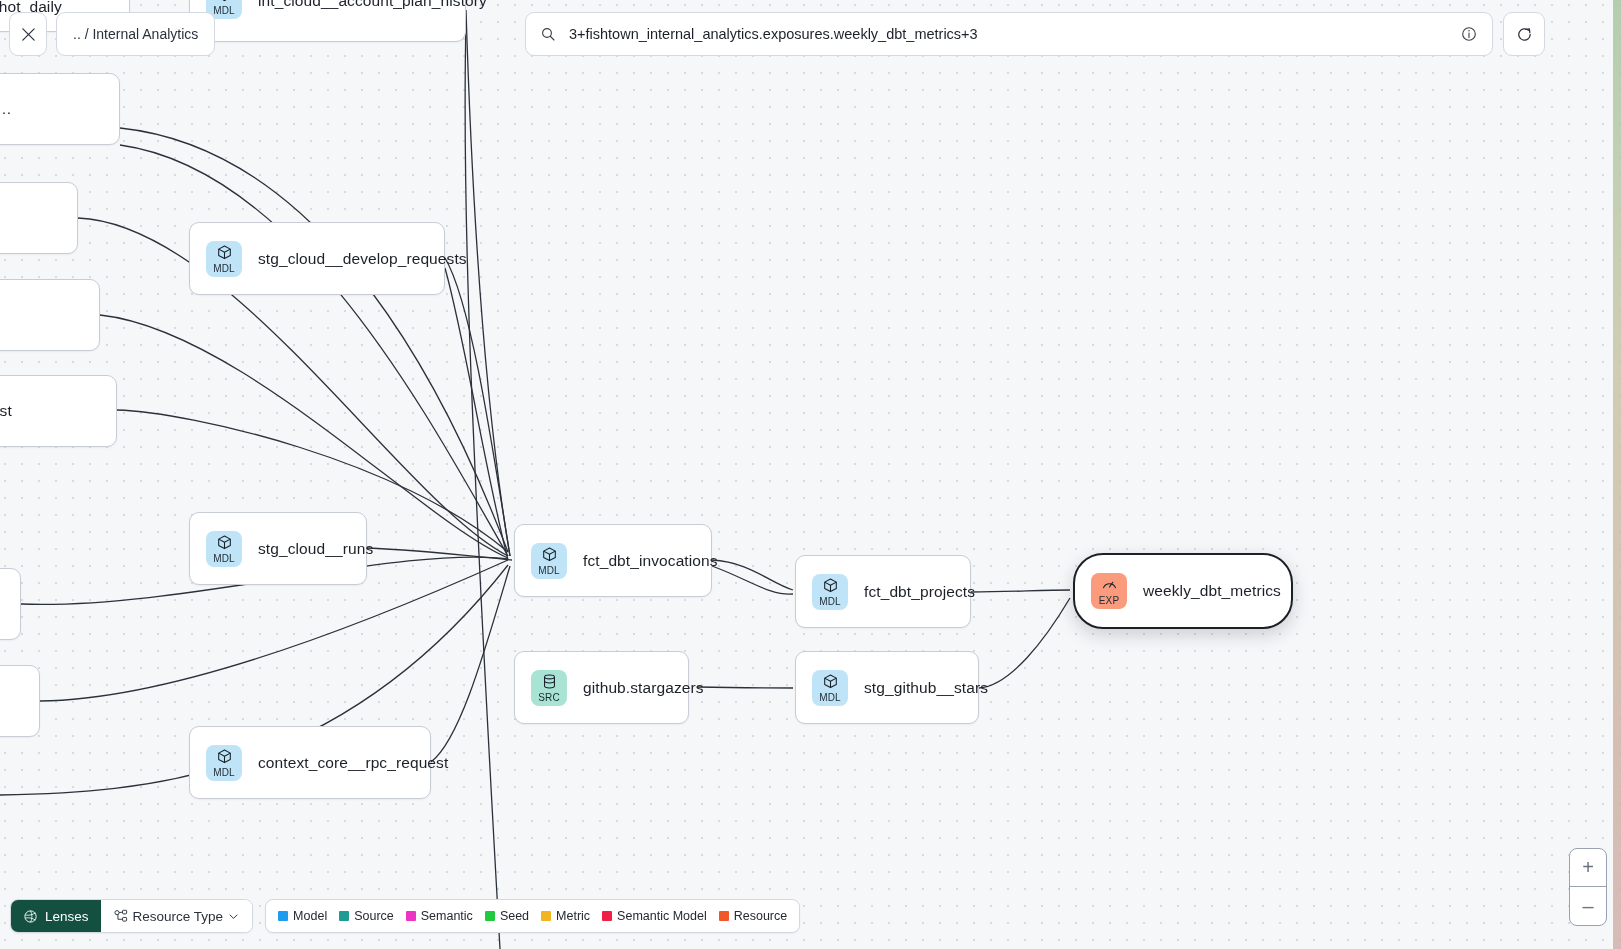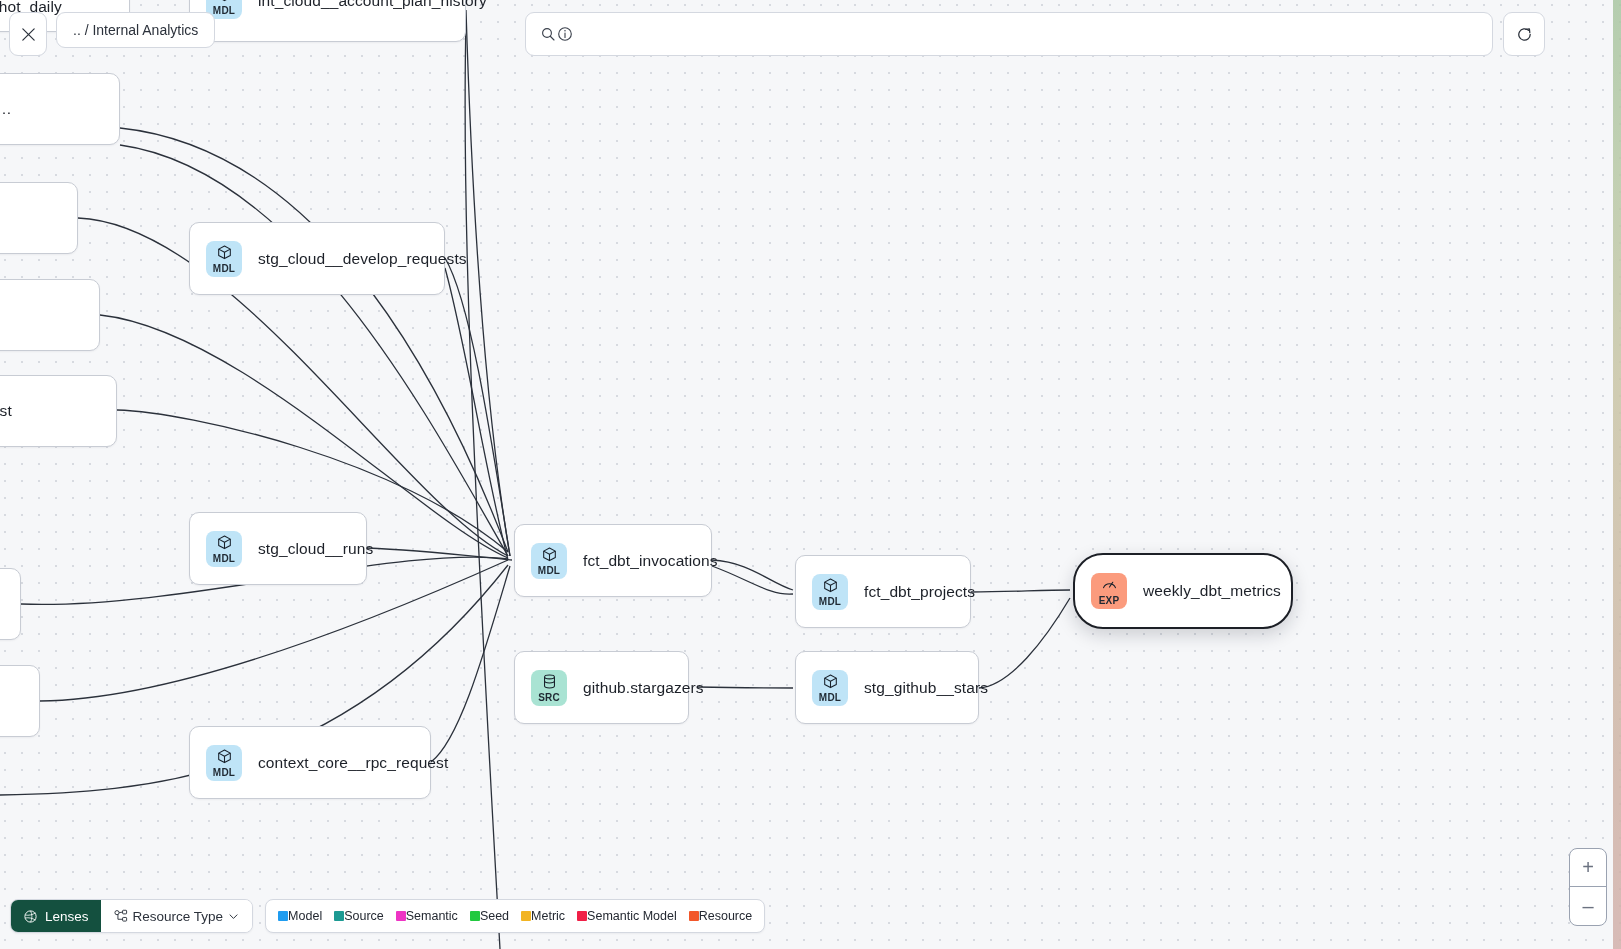--- a/index.html
+++ b/index.html
@@ -50,21 +50,21 @@
     width: 36px; height: 36px;
     border-radius: 8px;
     display: flex; flex-direction: column;
     align-items: center; justify-content: center;
     flex: 0 0 36px;
     line-height: 1;
   }
   .badge svg { display:block; }
   .badge .btxt {
     font-size: 10px;
-    font-weight: 700;
+    font-weight: 400;
     letter-spacing: .2px;
     margin-top: 3px;
     color: #1f2933;
   }
   .badge.mdl { background: #bfe4f7; }
   .badge.src { background: #a9e3d3; }
   .badge.exp { background: #fb9b7d; }
   .node-label {
     margin-left: 16px;
     font-size: 15.5px;
@@ -79,21 +79,21 @@
     width: 38px; height: 44px;
     background: #ffffff;
     border: 1px solid #d4d8e0;
     border-radius: 9px;
     display: flex; align-items: center; justify-content: center;
     z-index: 20;
     cursor: pointer;
   }
   .breadcrumb {
     position: absolute; left: 56px; top: 12px;
-    height: 36px;
+    height: 44px;
     background: #ffffff;
     border: 1px solid #d4d8e0;
     border-radius: 9px;
     display: flex; align-items: center;
     padding: 0 16px;
     font-size: 14px;
     color: #2b313b;
     z-index: 20;
     white-space: nowrap;
     cursor: pointer;
@@ -165,21 +165,21 @@
     height: 34px;
     background: #ffffff;
     border: 1px solid #d4d8e0;
     border-radius: 8px;
     display: flex; align-items: center;
     gap: 12px;
     padding: 0 12px;
     box-shadow: 0 1px 2px rgba(16,24,40,.05);
   }
   .legend-item {
-    display: flex; align-items: center; 
+    display: flex; align-items: center; gap: 5px;
     font-size: 12.5px;
     color: #242932;
     white-space: nowrap;
   }
   .swatch { width: 10px; height: 10px; border-radius: 1px; flex:0 0 10px; }
 
   
   .zoomctl {
     position: absolute; right: 14px; bottom: 23px;
     width: 38px;
@@ -349,20 +349,21 @@
 
   <div class="breadcrumb">
     <span>.. / Internal Analytics</span>
   </div>
 
   <div class="searchwrap">
     <svg width="16" height="16" viewBox="0 0 24 24">
       <circle cx="10.5" cy="10.5" r="6.6" stroke="#3b414c" stroke-width="1.7" fill="none"></circle>
       <path d="M15.4 15.4 L21 21" stroke="#3b414c" stroke-width="1.7" stroke-linecap="round"></path>
     </svg>
+    <input class="search-input" type="text" value="3+fishtown_internal_analytics.exposures.weekly_dbt_metrics+3" style="">
     <span style="display:flex;align-items:center;">
       <svg width="18" height="18" viewBox="0 0 24 24">
         <circle cx="12" cy="12" r="8.4" stroke="#3b414c" stroke-width="1.5" fill="none"></circle>
         <circle cx="12" cy="7.6" r="1.05" fill="#3b414c"></circle>
         <path d="M12 10.6 L12 16.6" stroke="#3b414c" stroke-width="1.5" stroke-linecap="round"></path>
       </svg>
     </span>
   </div>
 
   <div class="refresh-btn">

